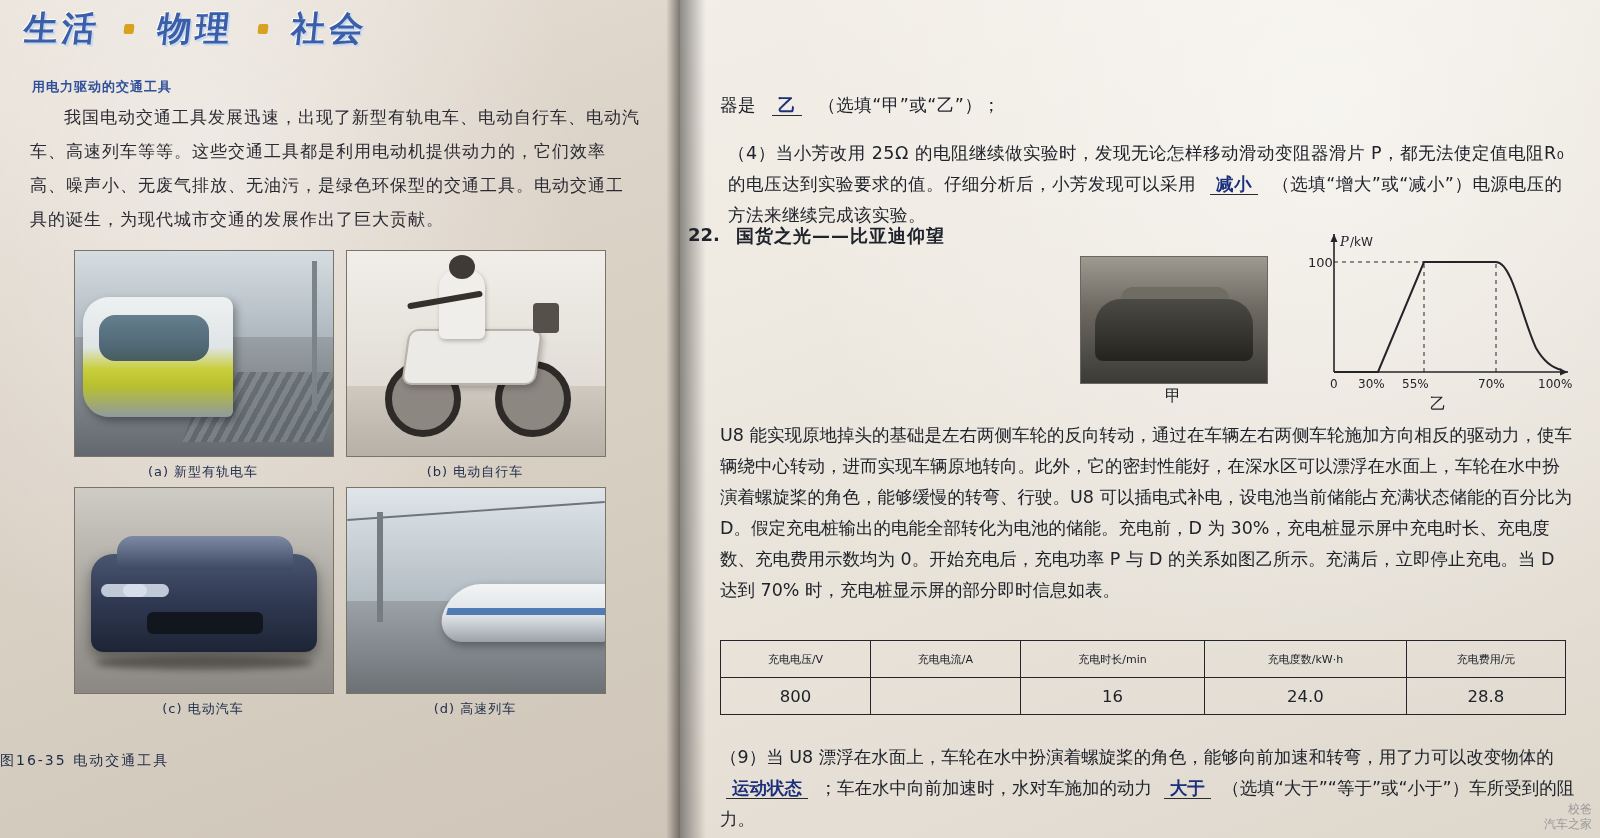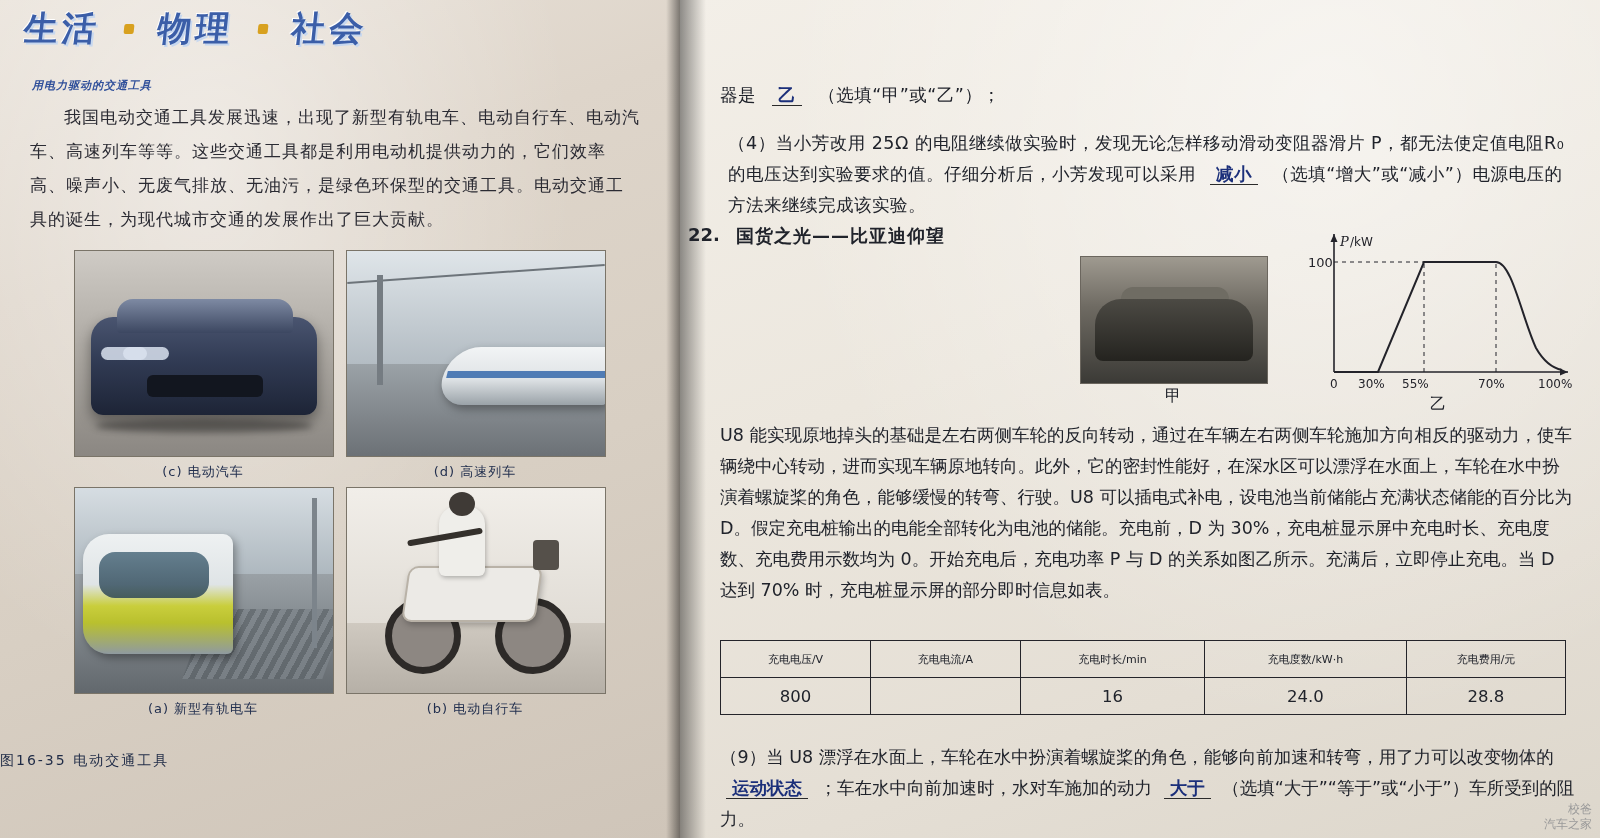--- a/index.html
+++ b/index.html
@@ -12,21 +12,21 @@
     overflow:hidden;}
   .left:before{content:"";position:absolute;inset:0;
     background:radial-gradient(ellipse at 30% 20%, rgba(255,255,255,.45), rgba(255,255,255,0) 55%);
     pointer-events:none;}
   .banner{position:absolute;left:24px;top:6px;width:360px;height:62px;}
   .banner-text{font-family:"DejaVu Sans",sans-serif;font-weight:bold;font-size:34px;
     color:#3b5ea8;letter-spacing:4px;
     text-shadow:2px 2px 0 #c8d8ef, -1px -1px 0 #ffffff;
     transform:skewX(-6deg);}
   .banner-dot{display:inline-block;width:10px;height:10px;background:#d8a11f;border-radius:2px;margin:0 8px 6px 8px;}
-  .sub-title{position:absolute;left:32px;top:78px;font-size:11px;color:#2f4f9a;font-weight:bold;letter-spacing:1px;font-style:italic;}
+  .sub-title{position:absolute;left:32px;top:78px;font-size:13px;color:#2f4f9a;font-weight:bold;letter-spacing:1px;}
   .body-para{position:absolute;left:30px;top:100px;width:610px;font-size:17px;line-height:34px;
     color:#2b2b33;text-indent:34px;letter-spacing:1px;}
 
   .photos{position:absolute;left:74px;top:250px;width:530px;}
   .prow{display:flex;gap:14px;margin-bottom:6px;}
   .pcell{width:258px;}
   .pframe{width:258px;height:205px;border:1px solid #7a7468;position:relative;overflow:hidden;}
   .pcap{text-align:center;font-size:13px;color:#23304f;margin-top:6px;letter-spacing:1px;}
   .fig-cap{position:absolute;left:0;right:0;top:752px;text-align:left;font-size:14px;color:#1f2b46;letter-spacing:2px;}
 
@@ -84,21 +84,21 @@
   .gutter{position:absolute;right:0;top:0;width:14px;height:838px;
     background:linear-gradient(90deg,rgba(0,0,0,0),rgba(0,0,0,.45));}
 
   
   .right{position:relative;width:920px;height:838px;
     background:linear-gradient(160deg,#f3efe8 0%,#ece7de 40%,#e4ded4 75%,#ddd7cc 100%);
     overflow:hidden;color:#20232b;}
   .right:before{content:"";position:absolute;inset:0;
     background:radial-gradient(ellipse at 70% 12%, rgba(255,255,255,.5), rgba(255,255,255,0) 60%);
     pointer-events:none;}
-  .rtext{position:absolute;font-size:17.5px;line-height:31px;letter-spacing:.5px;}
+  .rtext{position:absolute;font-size:17.5px;line-height:31px;letter-spacing:.5px;margin-top:10px;}
   .hand{color:#1b2f7a;font-weight:bold;font-family:"DejaVu Serif",serif;}
   .ul{border-bottom:1.5px solid #2a2a2a;padding:0 6px;}
 
   .l1{left:40px;top:80px;width:850px;}
   .l2{left:48px;top:128px;width:850px;}
   .qnum{position:absolute;left:8px;top:224px;font-size:18px;font-weight:bold;}
   .qtitle{position:absolute;left:56px;top:224px;font-size:18px;font-weight:bold;letter-spacing:1px;}
   .col-left{position:absolute;left:56px;top:258px;width:330px;font-size:17.5px;line-height:33px;}
   .para2{position:absolute;left:40px;top:420px;width:856px;font-size:17.5px;line-height:31px;}
 
@@ -139,45 +139,20 @@
         <span class="banner-dot"></span>
         <span>社会</span>
       </div>
     </div>
 
     <div class="sub-title">用电力驱动的交通工具</div>
 
     <div class="body-para">我国电动交通工具发展迅速，出现了新型有轨电车、电动自行车、电动汽车、高速列车等等。这些交通工具都是利用电动机提供动力的，它们效率高、噪声小、无废气排放、无油污，是绿色环保型的交通工具。电动交通工具的诞生，为现代城市交通的发展作出了巨大贡献。</div>
 
     <div class="photos">
-      <div class="prow">
-        <div class="pcell">
-          <div class="pframe ph-c">
-            <div class="bg"></div>
-              <div class="shadow"></div>
-            <div class="body"></div>
-              <div class="glass"></div>
-            <div class="lamp l1"></div>
-              <div class="lamp l2"></div>
-              <div class="grille"></div>
-          </div>
-          <div class="pcap">(c) 电动汽车</div>
-        </div>
-        <div class="pcell">
-          <div class="pframe ph-d">
-            <div class="sky"></div>
-              <div class="ground"></div>
-            <div class="catenary"></div>
-              <div class="tower"></div>
-            <div class="train"></div>
-              <div class="stripe"></div>
-          </div>
-          <div class="pcap">(d) 高速列车</div>
-        </div>
-      </div>
       <div class="prow">
         <div class="pcell">
           <div class="pframe ph-a">
             <div class="sky"></div>
               <div class="ground"></div>
             <div class="rail"></div>
               <div class="tram">
                 <div class="win"></div>
               </div>
               <div class="pole"></div>
@@ -189,20 +164,45 @@
             <div class="floor"></div>
             <div class="wheel w1"></div>
               <div class="wheel w2"></div>
             <div class="frame"></div>
               <div class="box"></div>
             <div class="rider"></div>
               <div class="head"></div>
               <div class="bar"></div>
           </div>
           <div class="pcap">(b) 电动自行车</div>
+        </div>
+      </div>
+      <div class="prow">
+        <div class="pcell">
+          <div class="pframe ph-c">
+            <div class="bg"></div>
+              <div class="shadow"></div>
+            <div class="body"></div>
+              <div class="glass"></div>
+            <div class="lamp l1"></div>
+              <div class="lamp l2"></div>
+              <div class="grille"></div>
+          </div>
+          <div class="pcap">(c) 电动汽车</div>
+        </div>
+        <div class="pcell">
+          <div class="pframe ph-d">
+            <div class="sky"></div>
+              <div class="ground"></div>
+            <div class="catenary"></div>
+              <div class="tower"></div>
+            <div class="train"></div>
+              <div class="stripe"></div>
+          </div>
+          <div class="pcap">(d) 高速列车</div>
         </div>
       </div>
     </div>
 
     <div class="fig-cap">图16-35 电动交通工具</div>
     <div class="gutter"></div>
   </div>
 
   <div class="right">
     <div class="shadowband"></div>

